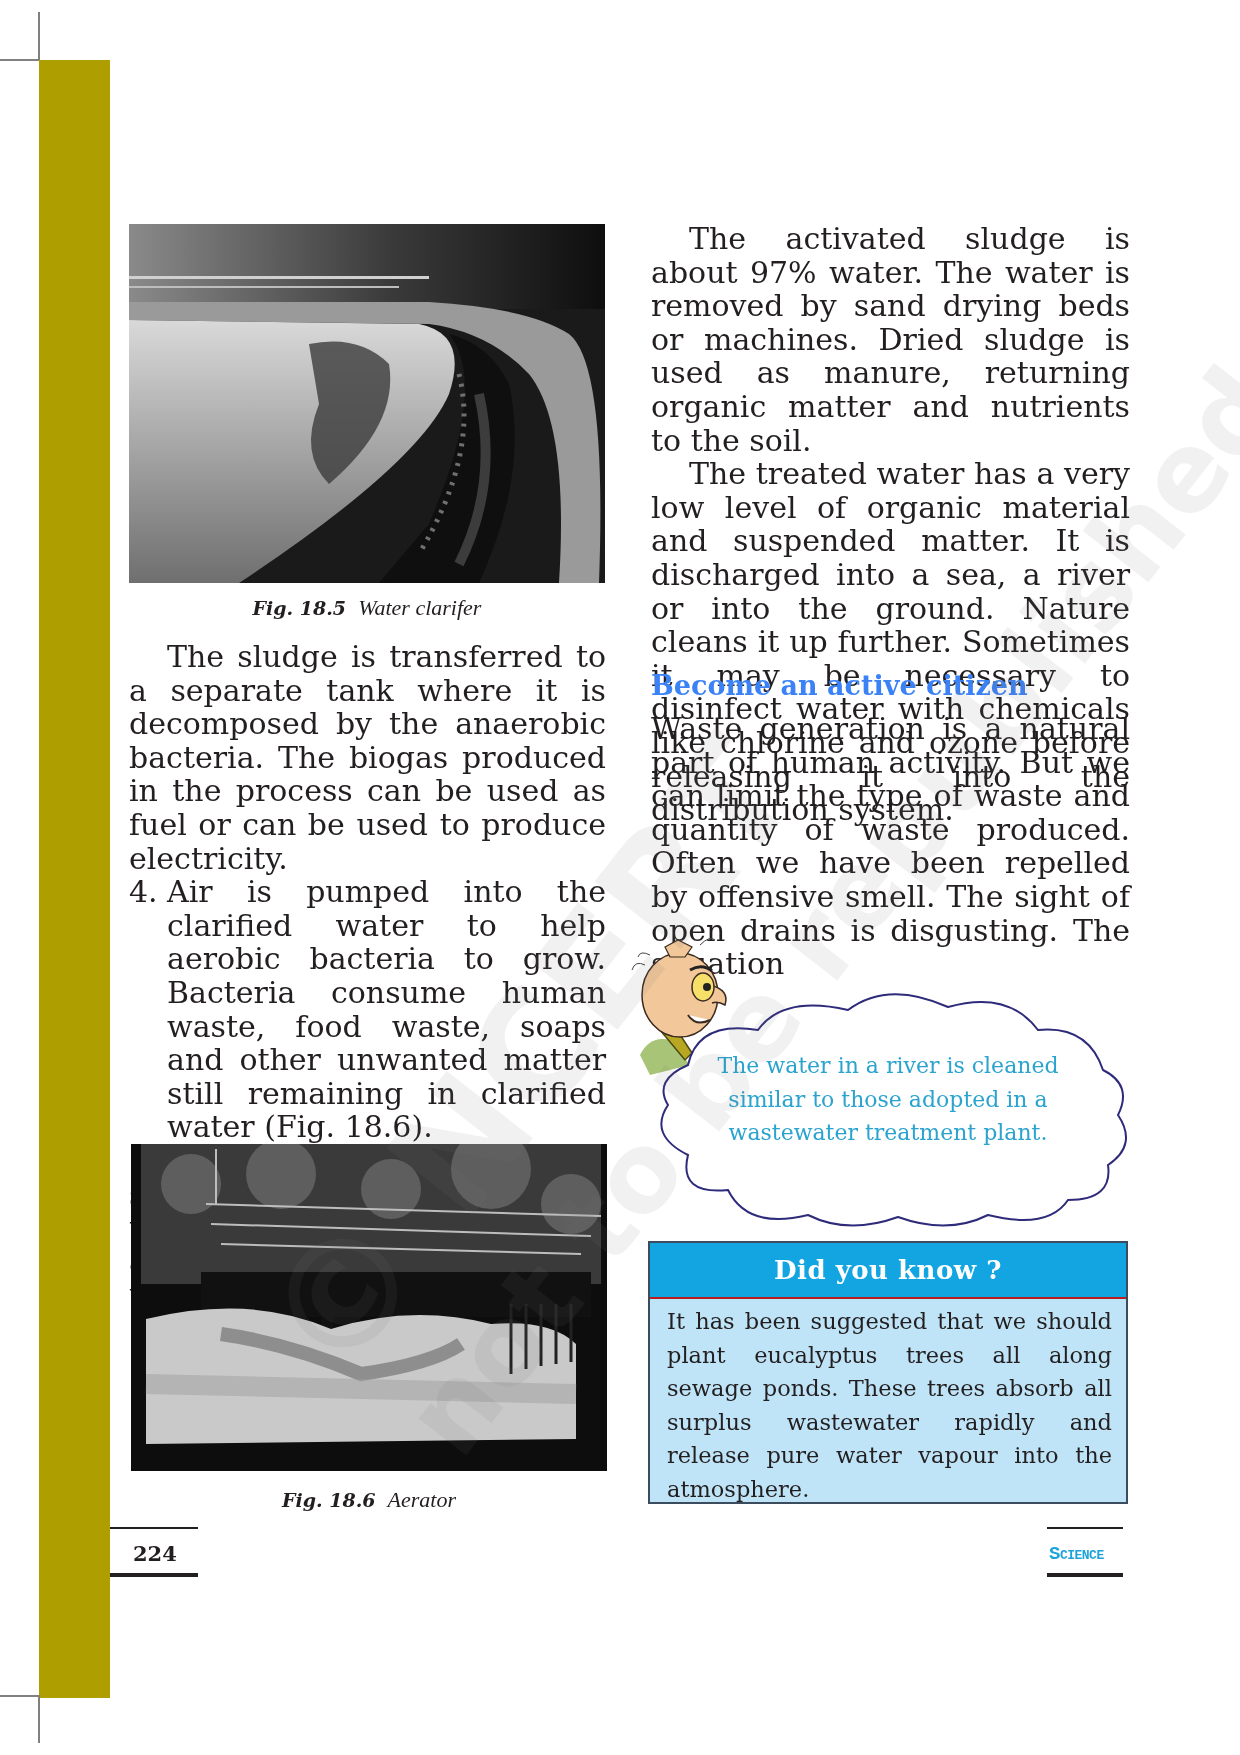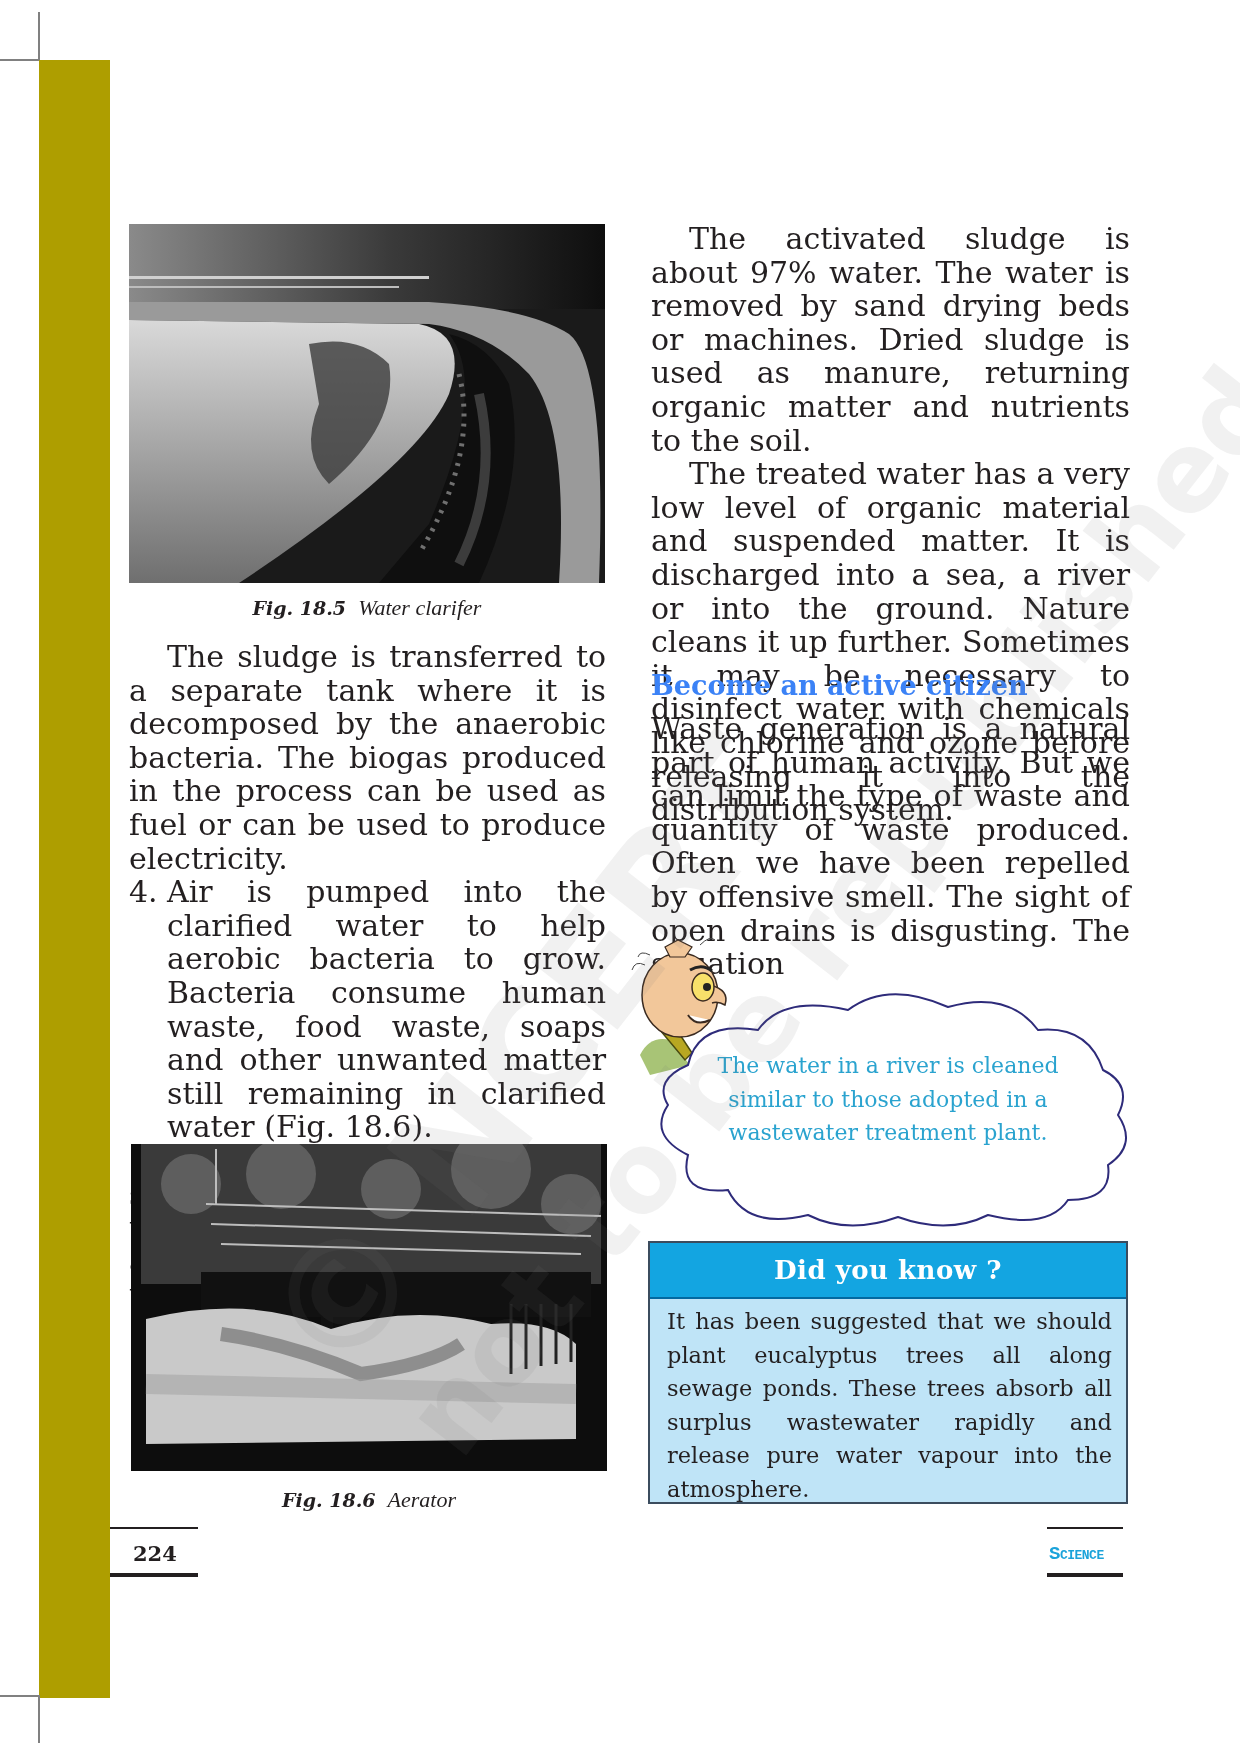--- a/index.html
+++ b/index.html
@@ -30,21 +30,21 @@
 
   
   .photo { overflow:hidden; }
   .photo svg { display:block; width:100%; height:100%; }
 
   
   .bubble-text { font-size:22px; line-height:33.5px; color:#2aa3cf; text-align:center; font-family:"DejaVu Serif","Liberation Serif",serif; }
 
   
   .dyk { left:648px; top:1241px; width:480px; height:263px; border:2px solid #3b4c5e; background:#bfe4f7; box-sizing:border-box; }
-  .dyk-head { height:54px; background:#13a5e1; border-bottom:2px solid #0369a1; color:#ffffff; font-weight:bold; font-size:26px; text-align:center; line-height:54px; font-family:"DejaVu Serif", serif; letter-spacing:0.5px; }
+  .dyk-head { height:54px; background:#13a5e1; border-bottom:2px solid #b91c1c; color:#ffffff; font-weight:bold; font-size:26px; text-align:center; line-height:54px; font-family:"DejaVu Serif", serif; letter-spacing:0.5px; }
   .dyk-body { padding:6px 14px 0 17px; font-size:22.5px; line-height:33.5px; text-align:justify; }
 
   
   .rule-thin { height:2px; background:#231f20; }
   .rule-thick { height:4px; background:#231f20; }
   .page-num { font-weight:bold; font-size:21px; font-family:"DejaVu Serif", serif;text-align:center; }
   .running-head { font-weight:bold; color:#1ba3da; font-family:Liberation Mono, monospace; font-size:19px; font-variant:small-caps; letter-spacing:-0.5px; }
 
   .watermark { pointer-events:none; color:rgba(120,120,120,0.10); font-family:"DejaVu Sans", sans-serif; font-weight:bold; font-size:150px; white-space:nowrap; transform-origin:left top; }
 </style>

